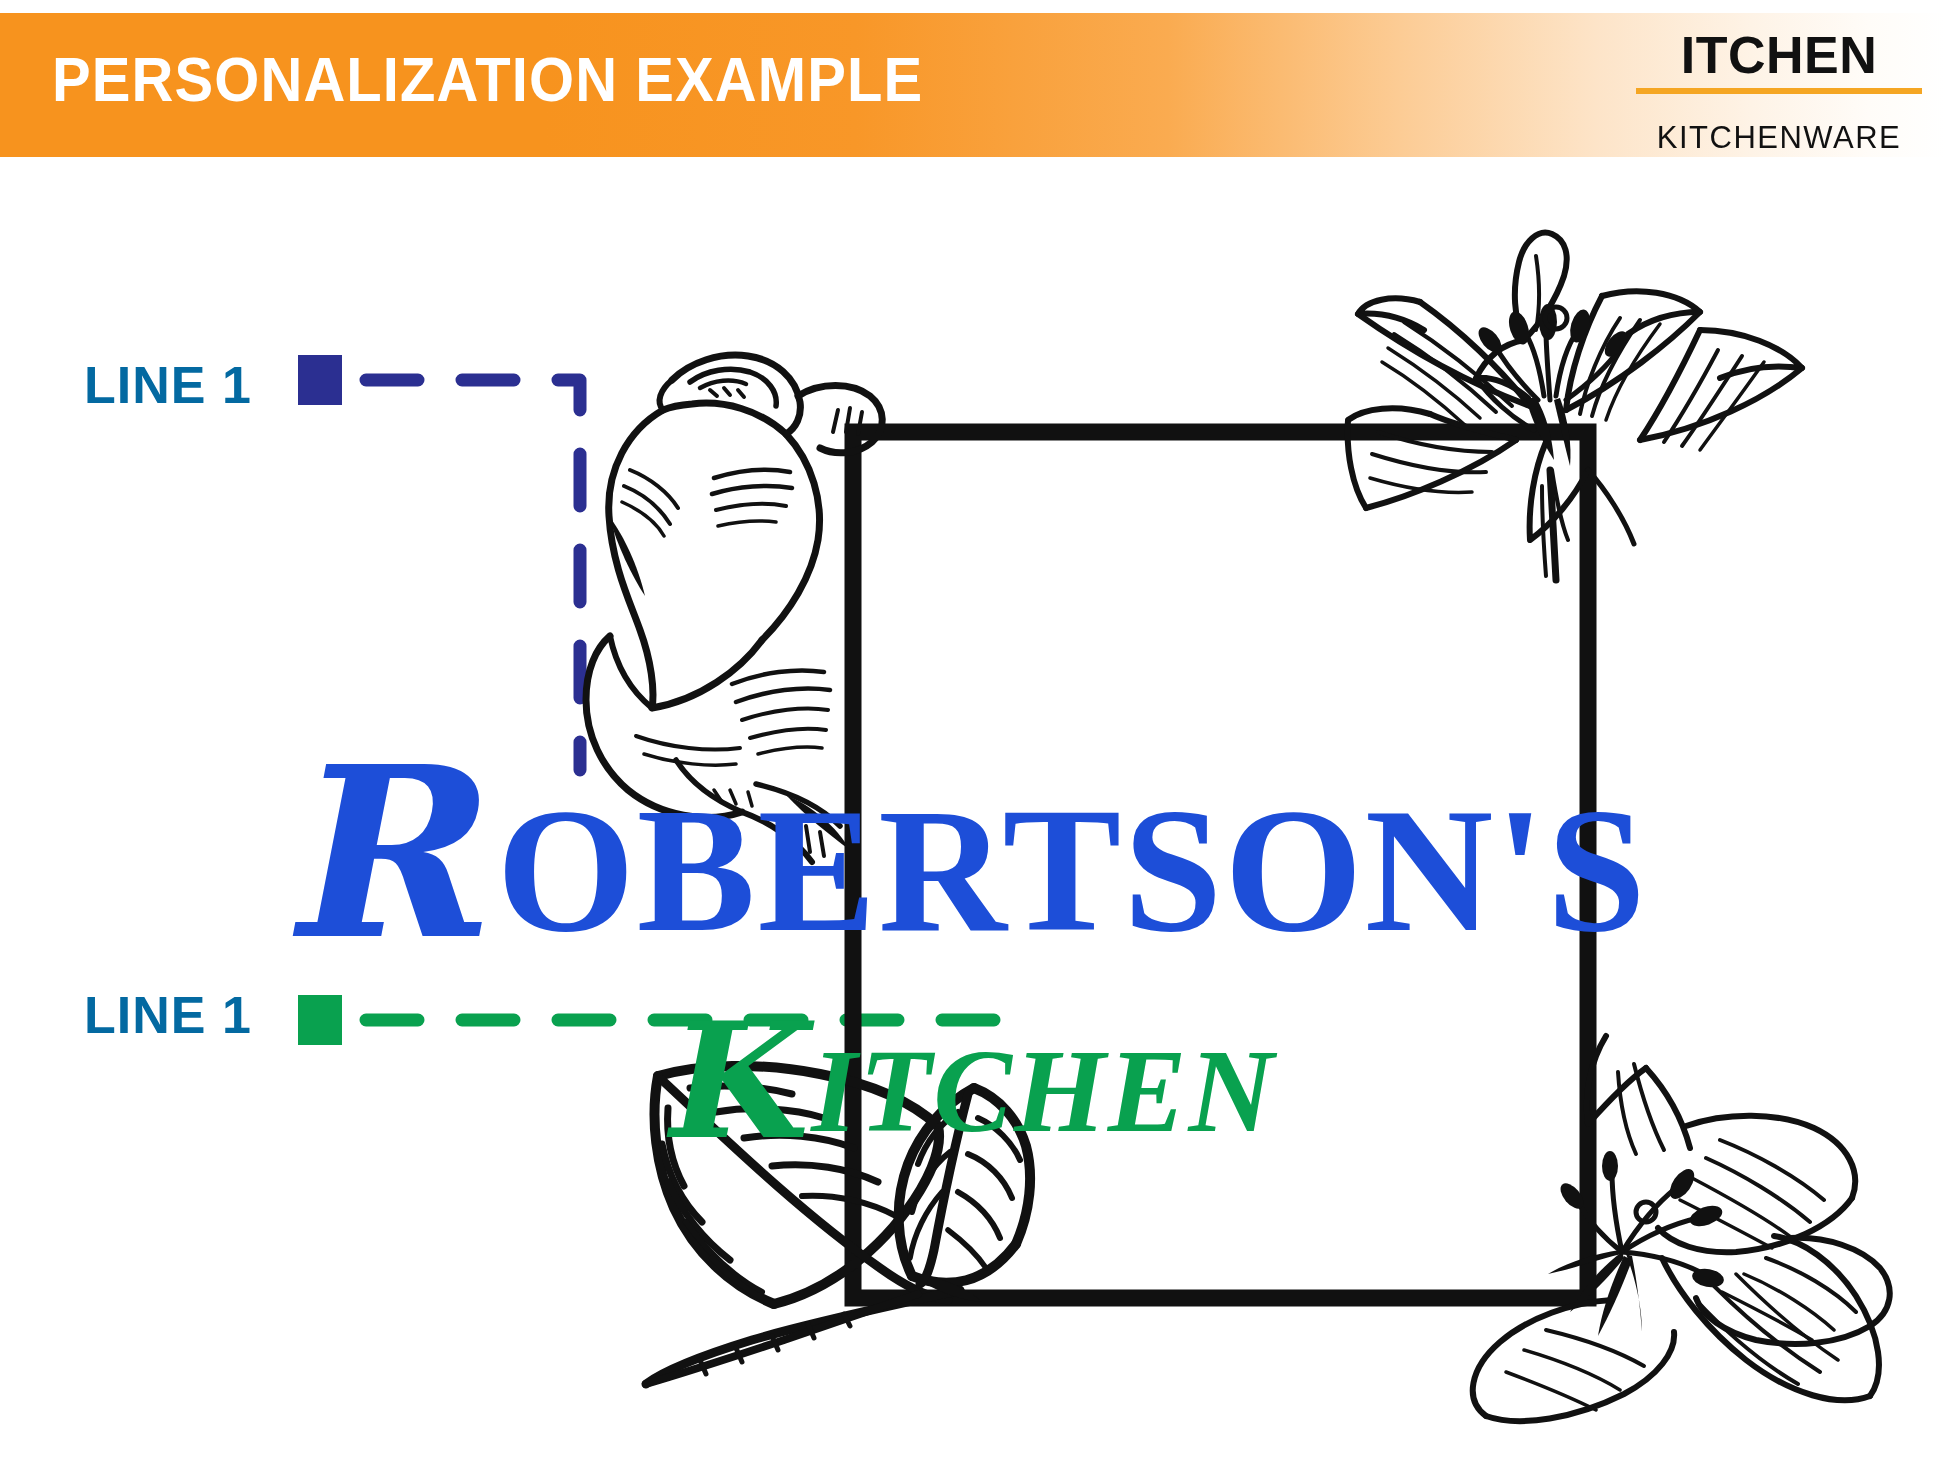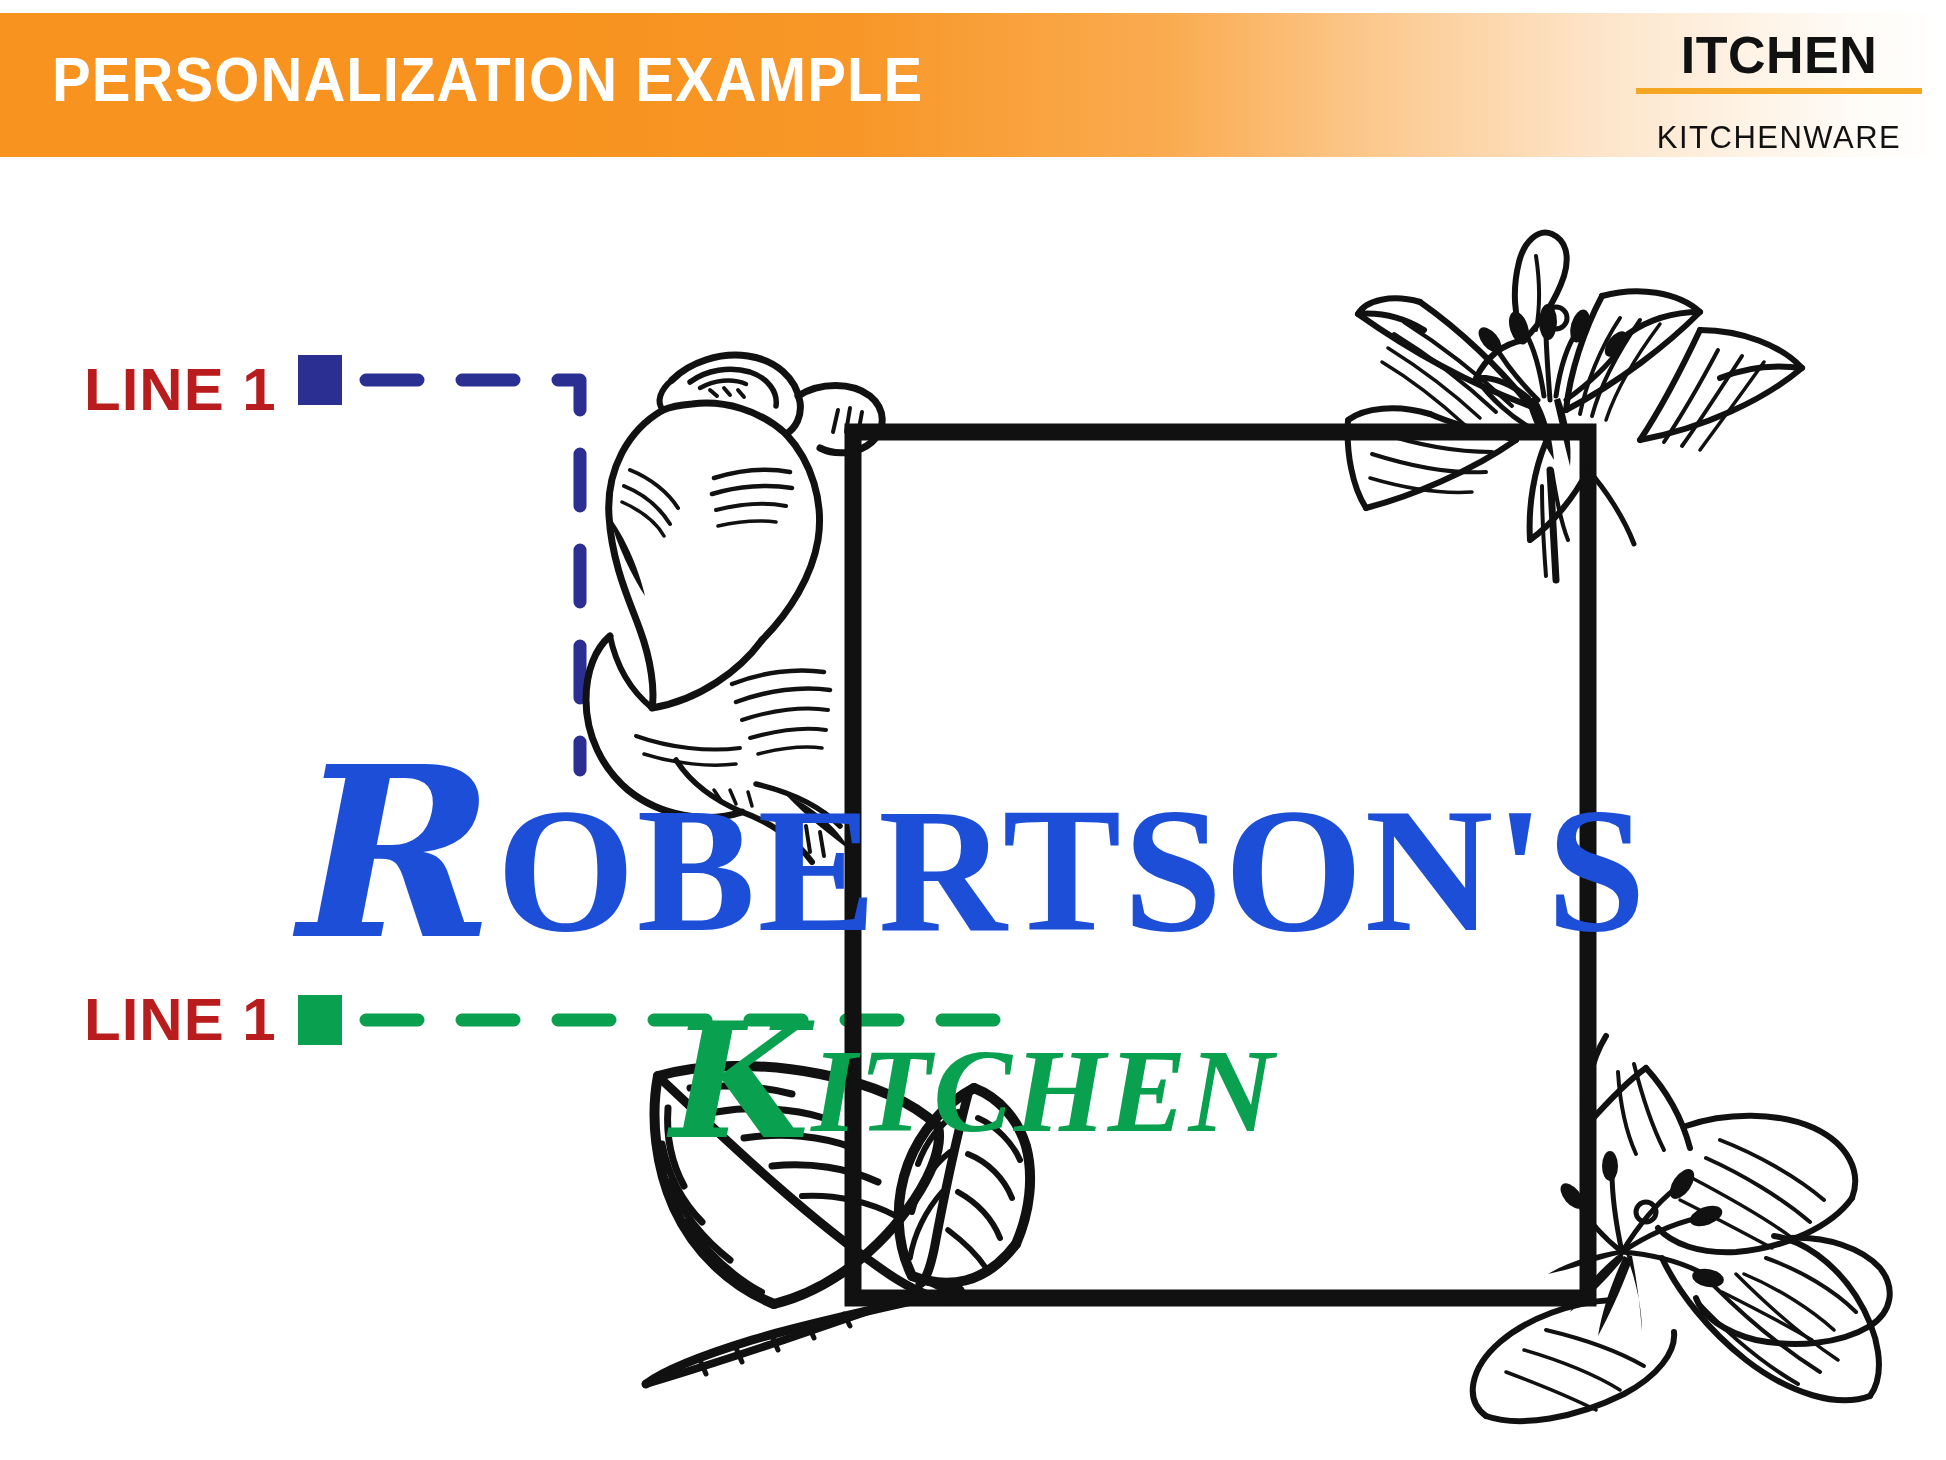--- a/index.html
+++ b/index.html
@@ -50,21 +50,21 @@
   .brand-sub{
     font-size:31px;color:#111111;letter-spacing:1.5px;
     font-weight:400;line-height:1.0;white-space:nowrap;
     font-family:Liberation Sans, sans-serif;
     margin-top:28px;
   }
 
   
   .label{
     position:absolute;
-    font-size:60px;font-weight:bold;color:#b91c1c;
+    font-size:52px;font-weight:bold;color:#0369a1;
     letter-spacing:1px;white-space:nowrap;
     font-family:"Liberation Sans", sans-serif;
   }
   #label-line1{left:84px;top:355px;}
   #label-line2{left:84px;top:985px;}
 
   .swatch{position:absolute;width:44px;height:50px;}
   #swatch-line1{left:298px;top:355px;background:#2B2F91;}
   #swatch-line2{left:298px;top:995px;background:#09A14F;}
 

